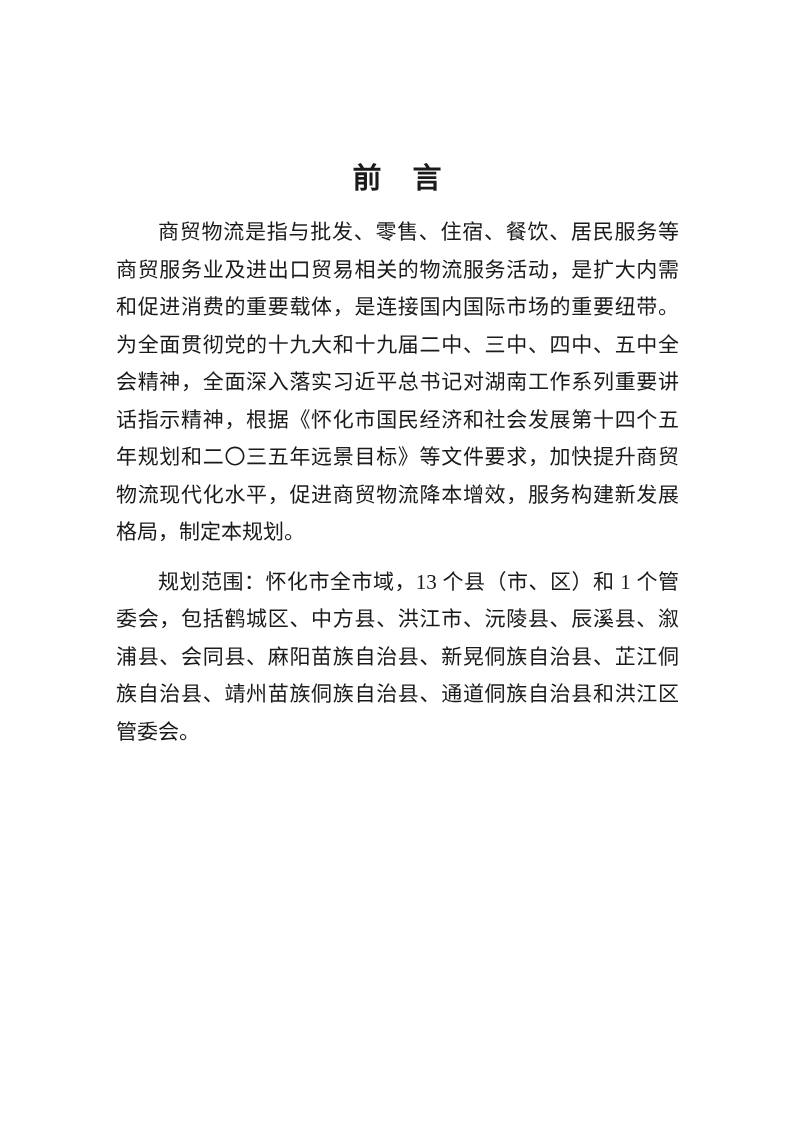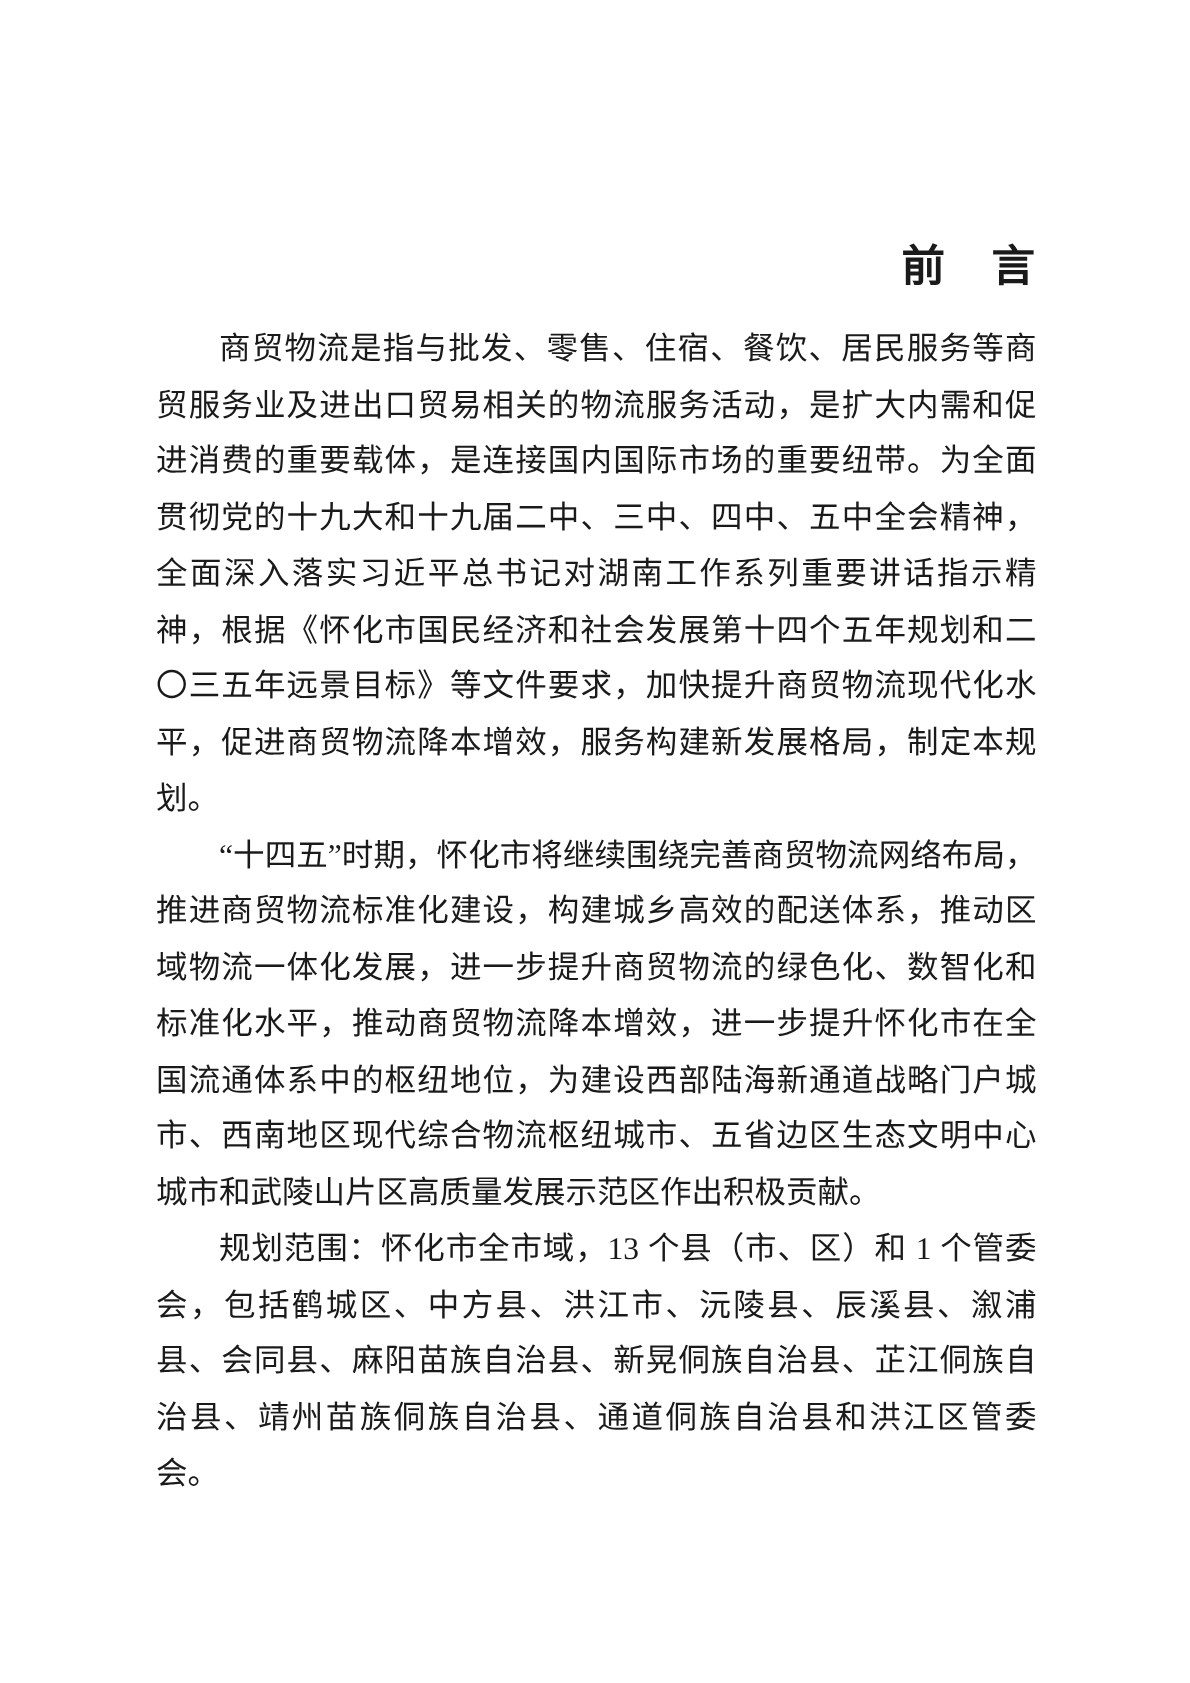--- a/index.html
+++ b/index.html
@@ -15,45 +15,44 @@
     overflow: hidden;
     box-sizing: border-box;
   }
   .content {
     box-sizing: border-box;
     width: 793px;
     padding: 160px 102px 0 104px;
   }
   .title {
     margin: 0 0 18px 0;
-    text-align: right;
+    text-align: center;
     font-family: "Liberation Sans", sans-serif;
     font-weight: bold;
     font-size: 29px;
     line-height: 36px;
     color: #1a1a1a;
     letter-spacing: 1px;
     white-space: pre;
   }
   .body-text p {
-    margin: 0;
+    margin: 12px;
     font-family: "Liberation Serif", "DejaVu Serif", serif;
     font-size: 21px;
     line-height: 37.5px;
     color: #1a1a1a;
     text-align: justify;
     text-justify: inter-character;
     text-indent: 2em;
   }
 </style>
 </head>
 <body>
 
 <div class="page">
   <div class="content">
     <h1 class="title">前　言</h1>
     <div class="body-text">
       <p>商贸物流是指与批发、零售、住宿、餐饮、居民服务等商贸服务业及进出口贸易相关的物流服务活动，是扩大内需和促进消费的重要载体，是连接国内国际市场的重要纽带。为全面贯彻党的十九大和十九届二中、三中、四中、五中全会精神，全面深入落实习近平总书记对湖南工作系列重要讲话指示精神，根据《怀化市国民经济和社会发展第十四个五年规划和二〇三五年远景目标》等文件要求，加快提升商贸物流现代化水平，促进商贸物流降本增效，服务构建新发展格局，制定本规划。</p>
-      <p>“十四五”时期，怀化市将继续围绕完善商贸物流网络布局，推进商贸物流标准化建设，构建城乡高效的配送体系，推动区域物流一体化发展，进一步提升商贸物流的绿色化、数智化和标准化水平，推动商贸物流降本增效，进一步提升怀化市在全国流通体系中的枢纽地位，为建设西部陆海新通道战略门户城市、西南地区现代综合物流枢纽城市、五省边区生态文明中心城市和武陵山片区高质量发展示范区作出积极贡献。</p>
       <p>规划范围：怀化市全市域，13 个县（市、区）和 1 个管委会，包括鹤城区、中方县、洪江市、沅陵县、辰溪县、溆浦县、会同县、麻阳苗族自治县、新晃侗族自治县、芷江侗族自治县、靖州苗族侗族自治县、通道侗族自治县和洪江区管委会。</p>
     </div>
   </div>
 </div>
 
 </body></html>

